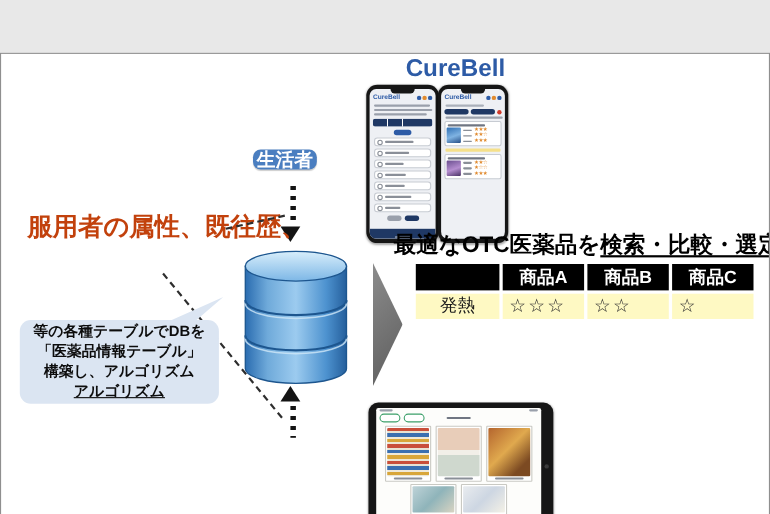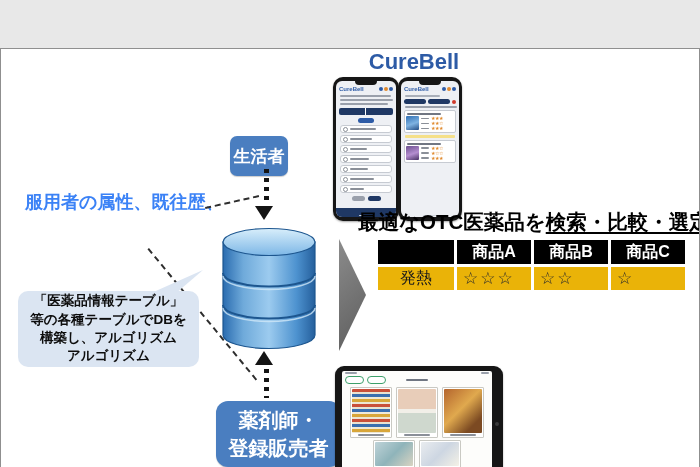--- a/index.html
+++ b/index.html
@@ -46,56 +46,56 @@
   .img-purple{background:linear-gradient(160deg,#6a4e8f,#b58ed0 55%,#4a3366);}
   .star-rows{flex:1;display:flex;flex-direction:column;justify-content:space-around;}
   .star-row{display:flex;align-items:center;gap:2px;}
   .star-lab{width:8px;height:1.5px;background:#8a8f98;border-radius:1px;}
   .star-txt{font-size:5px;line-height:5px;color:#e08a2e;letter-spacing:-0.5px;}
   .hl-line{height:2.5px;background:#f5e08a;margin:2px 4px 0 4px;border-radius:1px;}
 
   
   .actor-box{background:#4a7ec0;color:#fff;font-weight:bold;text-align:center;
     border-radius:8px;display:flex;flex-direction:column;justify-content:center;box-shadow:0 1px 1px rgba(0,0,0,.2);}
-  .consumer-box{left:229px;top:87px;width:58px;height:40px;font-size:17px;border-radius:7px;}
+  .consumer-box{left:229px;top:87px;width:58px;height:18px;font-size:17px;border-radius:7px;}
   .pharmacist-box{left:215px;top:352px;width:125px;height:66px;font-size:20px;line-height:1.4;border-radius:12px;}
 
   
-  .input-note{left:24px;top:140px;font-size:18px;font-weight:bold;line-height:1.55;color:#3b82f6;white-space:nowrap;}
+  .input-note{left:24px;top:140px;font-size:23px;font-weight:bold;line-height:1.55;color:#c2410c;white-space:nowrap;}
 
   
   .dotv{width:5px;background:repeating-linear-gradient(180deg,#141414 0 4px,transparent 4px 9px);}
   .tri-down{width:0;height:0;border-left:9px solid transparent;border-right:9px solid transparent;border-top:14px solid #141414;}
   .tri-up{width:0;height:0;border-left:9px solid transparent;border-right:9px solid transparent;border-bottom:14px solid #141414;}
 
   
   .leader{border-top:2px dashed #2e2e2e;transform-origin:0 0;}
 
   
   .callout-box{left:17px;top:242px;width:181px;height:76px;background:#dbe5f2;border-radius:10px;
     text-align:center;font-size:13.5px;font-weight:bold;line-height:1.37;display:flex;flex-direction:column;justify-content:center;color:#0d0d0d;}
-  .callout-box .u{}
+  .callout-box .u{text-decoration:underline;}
 
   
   .gray-arrow{left:338px;top:190px;width:27px;height:112px;
     background:linear-gradient(135deg,#8c8c8c,#5c5c5c);
     clip-path:polygon(0 0,100% 50%,0 100%);
     filter:drop-shadow(2px 2px 2px rgba(0,0,0,.35));}
 
   
   .sel-heading{left:357px;top:159px;font-size:20.5px;font-weight:bold;white-space:nowrap;color:#000;}
   .sel-heading .u{text-decoration:underline;text-underline-offset:3px;}
   .cmp-wrap{left:374px;top:188px;}
   table.cmp{border-collapse:separate;border-spacing:3px;}
   table.cmp th{background:#000;color:#fff;font-size:16px;font-weight:bold;height:24px;padding:0 6px;min-width:62px;}
   table.cmp th.blank{min-width:64px;}
   table.cmp td{height:23px;font-size:16px;padding:0 6px;}
   table.cmp td.lab{text-align:center;min-width:64px;color:#1a1a1a;}
   table.cmp td.stars{text-align:left;font-size:17px;letter-spacing:2px;color:#2b2b2b;min-width:62px;}
-  tr.shade-a td{background:#eab308;}
+  tr.shade-a td{background:#fef9c3;}
   tr.shade-b td{background:#e9e9e9;}
 
   
   .tablet{left:334px;top:317px;width:168px;height:116px;background:#161616;border-radius:9px;
     padding:5px 11px 5px 7px;box-sizing:border-box;box-shadow:0 1px 2px rgba(0,0,0,.35);}
   .tablet .tscreen{position:relative;width:100%;height:100%;background:#fdfdfb;border-radius:2px;overflow:hidden;}
   .cam-dot{position:absolute;right:4px;top:50%;transform:translateY(-50%);width:4px;height:4px;border-radius:50%;background:#3a3a3a;}
   .tab-status{display:flex;justify-content:space-between;padding:1px 3px 0 3px;}
   .tab-status .s{height:1.5px;width:12px;background:#9aa0ab;border-radius:1px;}
   .tab-toolbar{position:relative;display:flex;gap:3px;padding:2px 3px 1px 3px;align-items:center;}
@@ -274,33 +274,29 @@
     <path d="M3,51 A46,13.5 0 0 0 95,51" fill="none" stroke="#cfe7f8" stroke-width="1.4" opacity="0.8"></path>
     <path d="M3,80 A46,13.5 0 0 0 95,80" fill="none" stroke="#1d568f" stroke-width="2"></path>
     <path d="M3,83 A46,13.5 0 0 0 95,83" fill="none" stroke="#cfe7f8" stroke-width="1.4" opacity="0.8"></path>
     <ellipse cx="49" cy="17" rx="46" ry="13.5" fill="url(#dbTop)" stroke="#1d568f" stroke-width="1.2"></ellipse>
   </svg>
 
   <svg class="abs pointer-svg" width="70" height="26" viewBox="0 0 70 26">
     <polygon points="8,26 62,2 34,26" fill="#dbe5f2"></polygon>
   </svg>
   <div class="abs callout-box">
+    <span>等の各種テーブルでDBを</span>
     <span>「医薬品情報テーブル」</span>
-    <span>等の各種テーブルでDBを</span>
     <span>構築し、アルゴリズム</span>
     <span class="u">アルゴリズム</span>
   </div>
 
   <div class="abs tri-up" style="left:254px;top:302px;"></div>
   <div class="abs dotv" style="left:263px;top:320px;height:29px;"></div>
 
-  <div class="abs actor-box pharmacist-box">
-    <span>薬剤師・</span>
-    <span>登録販売者</span>
-  </div>
 
   <div class="abs gray-arrow"></div>
 
   <div class="abs sel-heading">
     <span>最適なOTC医薬品を</span><span class="u">検索・比較・選定</span>
   </div>
 
   <div class="abs cmp-wrap">
     <table class="cmp">
       <thead>

